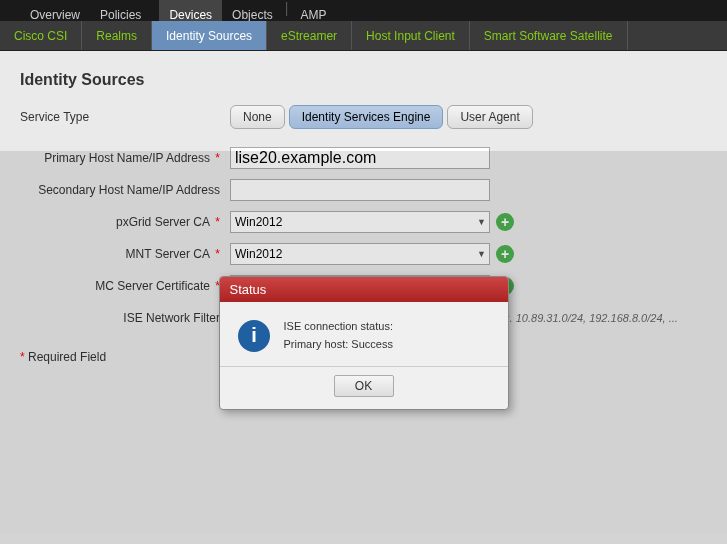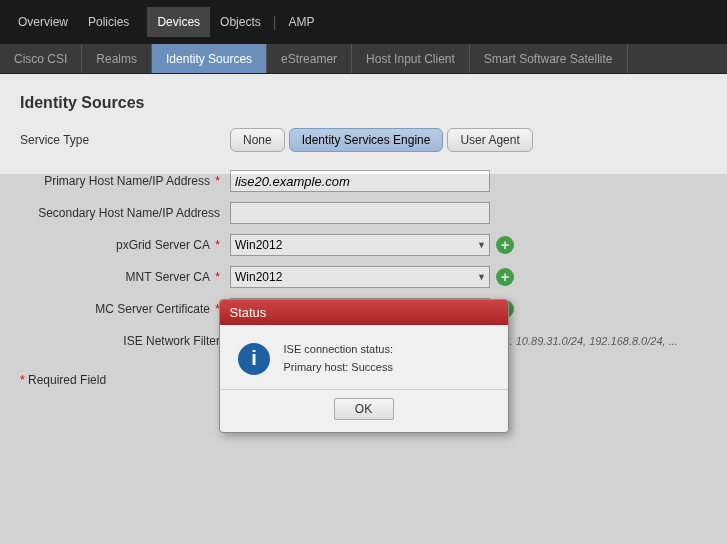--- a/index.html
+++ b/index.html
@@ -1,24 +1,24 @@
 <!DOCTYPE html>
 <html><head>
   <meta charset="utf-8">
   <style>
     * { box-sizing: border-box; margin: 0; padding: 0; }
     body { font-family: Arial, sans-serif; font-size: 12px; background: #d4d4d4; width: 727px; min-height: 544px; }
 
     
     .top-nav {
       background: #1a1a1a;
-      height: 44px;
-      display: flex;
-      align-items: center;
-      padding: 0 8px;
+      height: 21px;
+      display: flex;
+      align-items: flex-start;
+      padding: 0 20px;
     }
     .top-nav a {
       color: #ccc;
       text-decoration: none;
       padding: 0 10px;
       font-size: 12px;
       height: 30px;
       display: flex;
       align-items: center;
     }
@@ -38,21 +38,21 @@
       background: #3a3a3a;
       display: flex;
       align-items: stretch;
       height: 30px;
       border-bottom: 1px solid #222;
     }
     .tab-bar .tab {
       padding: 0 14px;
       display: flex;
       align-items: center;
-      color: #a3a3a3;
+      color: #84cc16;
       cursor: pointer;
       font-size: 12px;
       border-right: 1px solid #555;
       white-space: nowrap;
     }
     .tab-bar .tab.active {
       background: #6a8fba;
       color: #fff;
     }
 
@@ -120,22 +120,21 @@
     .required-star {
       color: red;
       margin-left: 2px;
     }
     .form-input {
       width: 260px;
       height: 22px;
       border: 1px solid #aaa;
       background: #fff;
       padding: 2px 4px;
-      font-size: 13px;
-      font-style: italic;
+      font-size: 16px;
     }
     .form-select {
       width: 260px;
       height: 22px;
       border: 1px solid #aaa;
       background: #fff;
       padding: 2px 4px;
       font-size: 12px;
       appearance: none;
       -webkit-appearance: none;

